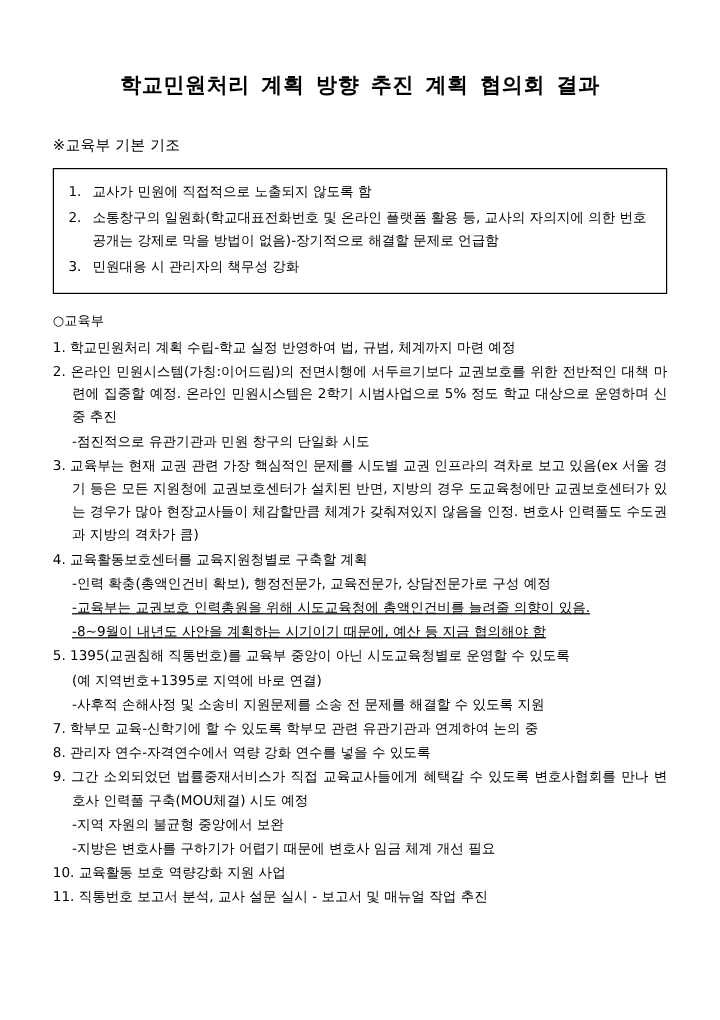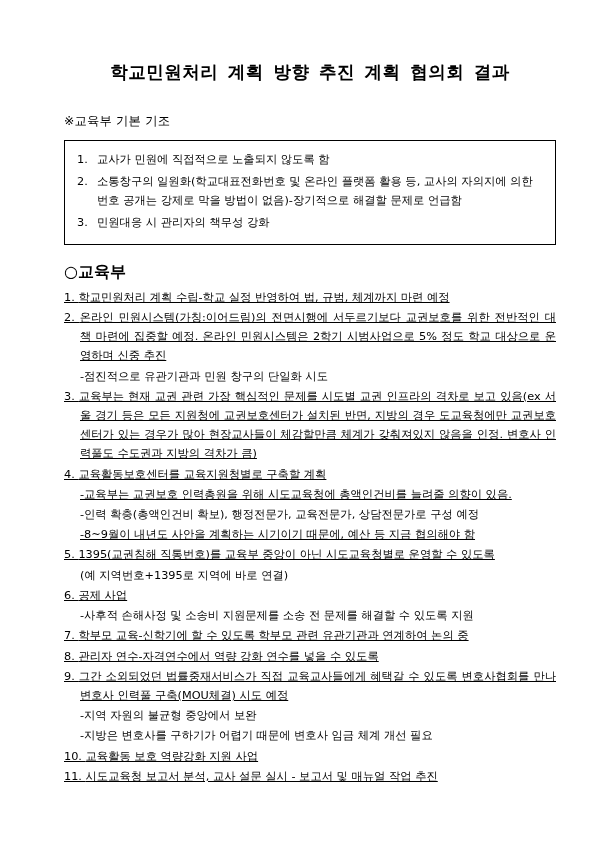--- a/index.html
+++ b/index.html
@@ -13,21 +13,21 @@
     font-family: "DejaVu Sans", "Liberation Sans", sans-serif;
     color: #000000;
     font-size: 11.3px;
     line-height: 1.62;
     -webkit-font-smoothing: antialiased;
   }
   .page {
     box-sizing: border-box;
     width: 600px;
     height: 850px;
-    padding: 46px 44px 0 64px;
+    padding: 46px 44px 0 44px;
     position: relative;
   }
   .doc-title {
     text-align: center;
     font-size: 17.5px;
     font-weight: bold;
     letter-spacing: 0.5px;
     margin: 12px 0 26px 0;
     word-spacing: 3px;
   }
@@ -52,36 +52,35 @@
     padding-left: 20px;
     text-indent: -20px;
     line-height: 1.72;
   }
   .box li .num {
     display: inline-block;
     width: 20px;
     text-indent: 0;
   }
   .sub-head {
-    font-size: 16px;
-    font-weight: bold;
+    font-size: 11px;
+    font-weight: normal;
     margin: 14px 0 3px 0;
   }
   .list {
     margin: 0;
     padding: 0;
     list-style: none;
   }
   .item {
     margin: 0 0 1px 0;
     padding-left: 16px;
     text-indent: -16px;
     line-height: 1.70;
     text-align: justify;
-    text-decoration: underline;
   }
   .sub {
     padding-left: 16px;
     text-indent: 0;
     margin: 0 0 1px 0;
     line-height: 1.70;
   }
   .sub.underline {
     text-decoration: underline;
   }
@@ -120,34 +119,30 @@
 
     <div class="item">
       <span>3. </span>
       <span>교육부는 현재 교권 관련 가장 핵심적인 문제를 시도별 교권 인프라의 격차로 보고 있음(ex 서울 경기 등은 모든 지원청에 교권보호센터가 설치된 반면, 지방의 경우 도교육청에만 교권보호센터가 있는 경우가 많아 현장교사들이 체감할만큼 체계가 갖춰져있지 않음을 인정. 변호사 인력풀도 수도권과 지방의 격차가 큼)</span>
     </div>
 
     <div class="item">
       <span>4. </span>
       <span>교육활동보호센터를 교육지원청별로 구축할 계획</span>
     </div>
+    <div class="sub">-인력 확충(총액인건비 확보), 행정전문가, 교육전문가, 상담전문가로 구성 예정</div>
     <div class="sub underline">-교육부는 교권보호 인력총원을 위해 시도교육청에 총액인건비를 늘려줄 의향이 있음.</div>
-    <div class="sub">-인력 확충(총액인건비 확보), 행정전문가, 교육전문가, 상담전문가로 구성 예정</div>
     <div class="sub underline">-8~9월이 내년도 사안을 계획하는 시기이기 때문에, 예산 등 지금 협의해야 함</div>
 
     <div class="item">
       <span>5. </span>
       <span>1395(교권침해 직통번호)를 교육부 중앙이 아닌 시도교육청별로 운영할 수 있도록</span>
     </div>
     <div class="sub">(예 지역번호+1395로 지역에 바로 연결)</div>
 
-    <div class="item">
-      <span>6. </span>
-      <span>공제 사업</span>
-    </div>
     <div class="sub">-사후적 손해사정 및 소송비 지원문제를 소송 전 문제를 해결할 수 있도록 지원</div>
 
     <div class="item">
       <span>7. </span>
       <span>학부모 교육-신학기에 할 수 있도록 학부모 관련 유관기관과 연계하여 논의 중</span>
     </div>
 
     <div class="item">
       <span>8. </span>
       <span>관리자 연수-자격연수에서 역량 강화 연수를 넣을 수 있도록</span>
@@ -160,17 +155,17 @@
     <div class="sub">-지역 자원의 불균형 중앙에서 보완</div>
     <div class="sub">-지방은 변호사를 구하기가 어렵기 때문에 변호사 임금 체계 개선 필요</div>
 
     <div class="item">
       <span>10. </span>
       <span>교육활동 보호 역량강화 지원 사업</span>
     </div>
 
     <div class="item">
       <span>11. </span>
-      <span>시도교육청 보고서 분석, 교사 설문 실시 - 보고서 및 매뉴얼 작업 추진</span>
+      <span>직통번호 보고서 분석, 교사 설문 실시 - 보고서 및 매뉴얼 작업 추진</span>
     </div>
 
   </div>
 </div>
 
 </body></html>

